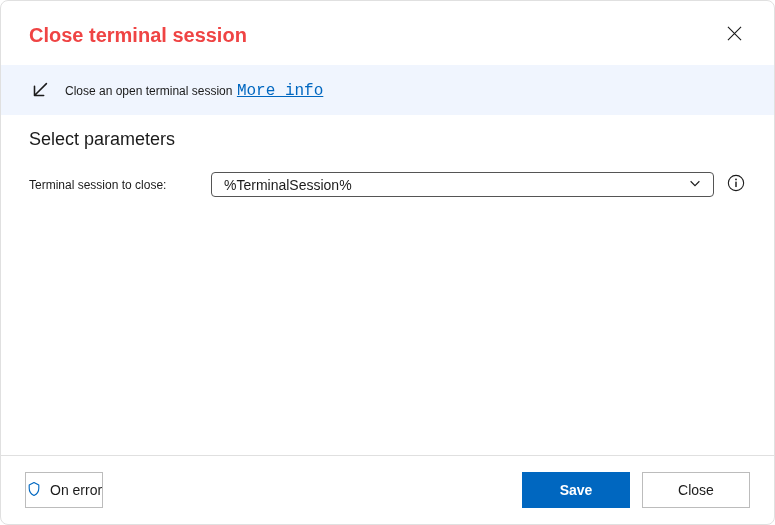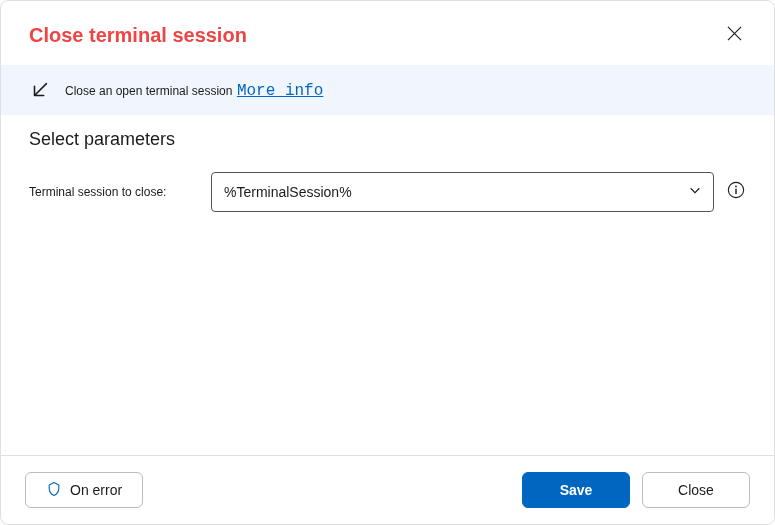--- a/index.html
+++ b/index.html
@@ -87,21 +87,21 @@
       color: #1b1b1b;
       white-space: nowrap;
       min-width: 170px;
     }
     .param-select {
       flex: 1;
       position: relative;
     }
     .select-box {
       width: 100%;
-      height: 40px;
+      height: 25px;
       border: 1px solid #555;
       border-radius: 4px;
       padding: 0 40px 0 12px;
       font-size: 14px;
       color: #1b1b1b;
       display: flex;
       align-items: center;
       cursor: pointer;
       background: #fff;
     }
@@ -124,22 +124,22 @@
     }
     .footer {
       border-top: 1px solid #e0e0e0;
       padding: 16px 24px;
       display: flex;
       justify-content: space-between;
       align-items: center;
     }
     .btn {
       height: 36px;
-      padding: 0 20px;
-      border-radius: 6px;
+      padding: 0 0;
+      border-radius: 0;
       font-size: 14px;
       cursor: pointer;
       display: flex;
       align-items: center;
       gap: 8px;
       background: #fff;
       border: 1px solid #bcbcbc;
       color: #1b1b1b;
     }
     .btn-primary {

